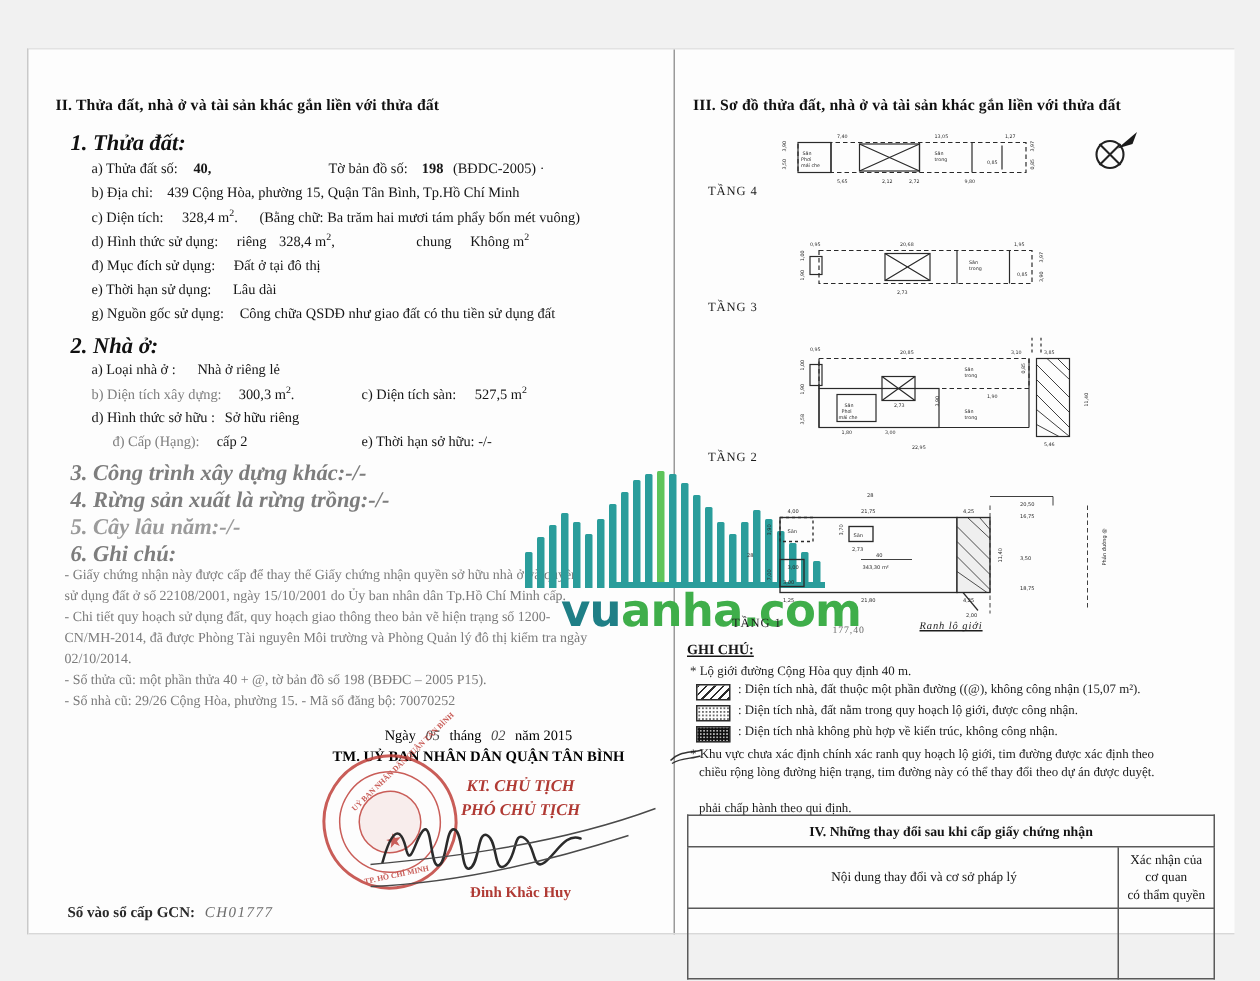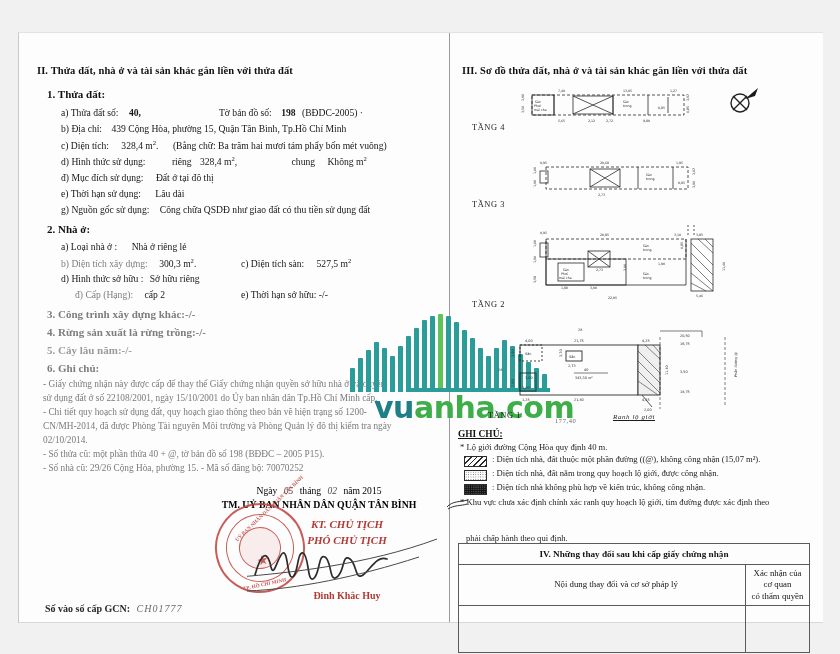--- a/index.html
+++ b/index.html
@@ -8,21 +8,21 @@
   #doc{position:absolute;left:18px;top:32px;width:804px;height:590px;background:#fdfdfd;
        border-left:1px solid #c9c9c9;border-top:1px solid #e2e2e2;
        box-shadow:0 0 0 0 rgba(0,0,0,0);}
   #doc::after{content:"";position:absolute;left:0;top:0;right:0;bottom:0;pointer-events:none;}
   .col-divider{position:absolute;left:430px;top:0;width:1px;height:590px;background:#9a9a9a;}
   .bottom-edge{position:absolute;left:0;bottom:0;width:804px;height:1px;background:#d8d8d8;}
 
   
   .left{position:absolute;left:0;top:0;width:430px;height:590px;}
   .sec-head{position:absolute;font-weight:bold;font-size:10.5px;color:#111;letter-spacing:.1px;}
-  .sub-head{position:absolute;font-weight:bold;font-size:11px;color:#111;}
+  .sub-head{position:absolute;font-weight:bold;font-style:italic;font-size:15px;color:#111;}
   .line{position:absolute;font-size:9.6px;color:#161616;white-space:nowrap;}
   .line .b{font-weight:bold;}
   .faint{color:#7d7d7d;}
   .faint2{color:#9b9b9b;}
   sup{font-size:6.6px;vertical-align:super;}
 
   
   .note{position:absolute;font-size:9.3px;color:#1a1a1a;white-space:nowrap;}
   .note.dim{color:#7a7a7a;}
 
@@ -108,21 +108,21 @@
       </div>
 
       <div class="line" style="left:42px;top:106px;">
         <span>c) Diện tích:</span>
         <span style="margin-left:10px;">328,4 m</span><sup>2</sup><span>.</span>
         <span style="margin-left:12px;">(Bằng chữ:  Ba trăm hai mươi tám phẩy bốn mét vuông)</span>
       </div>
 
       <div class="line" style="left:42px;top:122px;">
         <span>d) Hình thức sử dụng:</span>
-        <span style="margin-left:24px;">riêng</span>
+        <span style="margin-left:10px;">riêng</span>
         <span style="margin-left:6px;">328,4 m</span><sup>2</sup><span>,</span>
         <span style="margin-left:52px;">chung</span>
         <span style="margin-left:10px;">Không m</span><sup>2</sup>
       </div>
 
       <div class="line" style="left:42px;top:139px;">
         <span>đ) Mục đích sử dụng:</span>
         <span style="margin-left:10px;">Đất ở tại đô thị</span>
       </div>
       <div class="line" style="left:42px;top:155px;">
@@ -423,20 +423,21 @@
       <div class="sw diag" style="left:14px;top:423px;"></div>
       <div class="ghi" style="left:42px;top:421px;">: Diện tích nhà, đất thuộc một phần đường ((@), không công nhận (15,07 m²).</div>
 
       <div class="sw dots-l" style="left:14px;top:437px;"></div>
       <div class="ghi" style="left:42px;top:435px;">: Diện tích nhà, đất nằm trong quy hoạch lộ giới, được công nhận.</div>
 
       <div class="sw dots-d" style="left:14px;top:451px;"></div>
       <div class="ghi" style="left:42px;top:449px;">: Diện tích nhà không phù hợp về kiến trúc, không công nhận.</div>
 
       <div class="ghi" style="left:10px;top:464px;">* Khu vực chưa xác định chính xác ranh quy hoạch lộ giới, tim  đường được xác định theo</div>
+      <div class="ghi" style="left:16px;top:476px;">chiều rộng lòng đường hiện trạng, tim đường này có thể thay đổi theo dự án được duyệt.</div>
       <div class="ghi" style="left:16px;top:500px;">phải chấp hành theo qui định.</div>
 
       <table class="tbl">
         <tbody>
             <tr>
           <td class="hd" colspan="2">IV. Những thay đổi sau khi cấp giấy chứng nhận</td>
         </tr>
         <tr>
           <td class="r1" style="width:250px;padding-left:32px;">Nội dung thay đổi và cơ sở pháp lý</td>
           <td class="r1">

